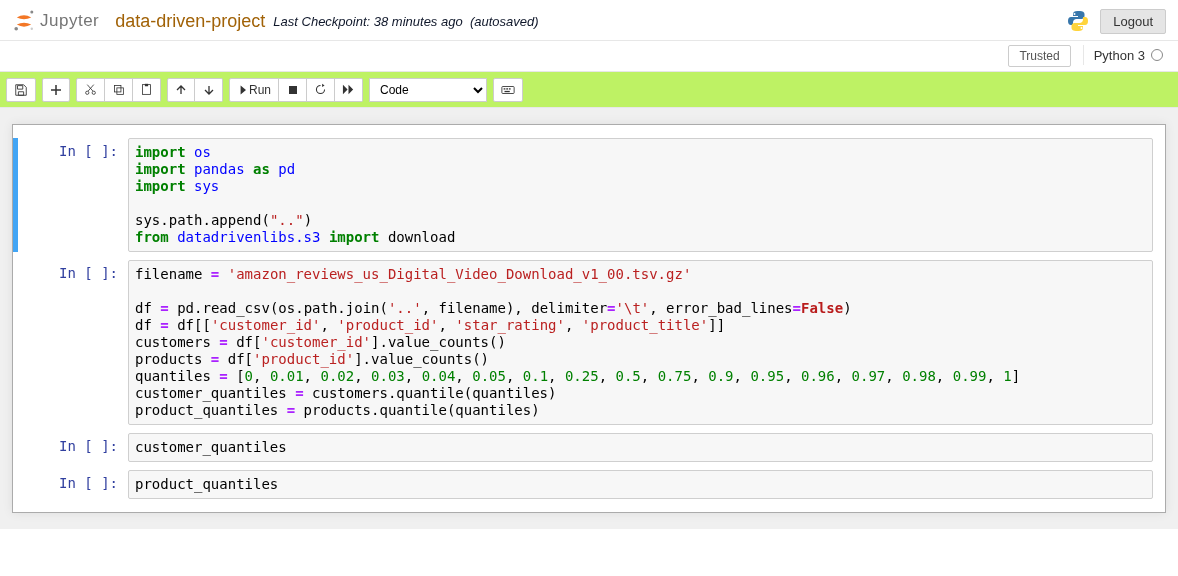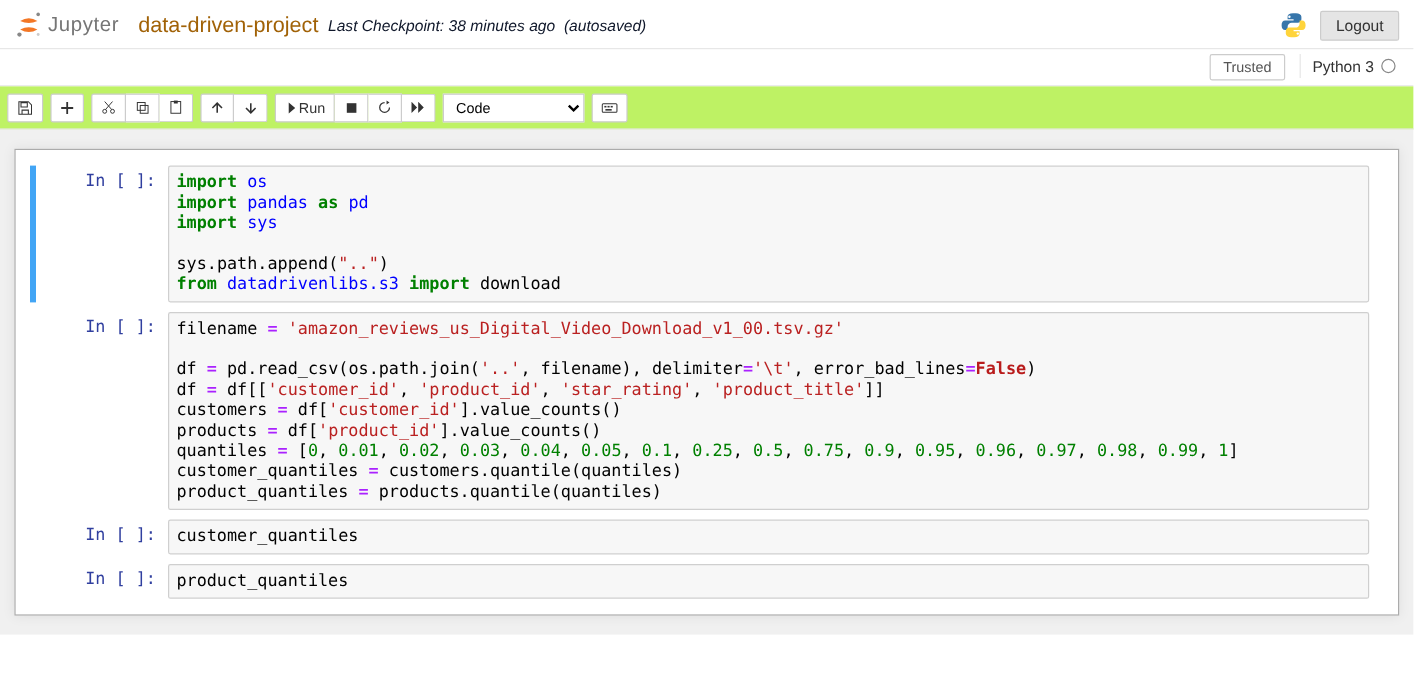--- a/index.html
+++ b/index.html
@@ -22,21 +22,21 @@
 .toolbar { display: flex; align-items: center; padding: 4px 6px; border-bottom: 1px solid #e7e7e7; gap: 0; height: 36px; background:#bef264; }
 .tb-group { display: flex; margin-right: 6px; }
 .tb-btn { border: 1px solid #ccc; background: #fff; padding: 3px 7px; cursor: pointer; display: flex; align-items: center; justify-content: center; min-width: 28px; height: 24px; font-size: 12px; color: #333; }
 .tb-group .tb-btn + .tb-btn { border-left: none; }
 .tb-group .tb-btn:first-child { border-radius: 2px 0 0 2px; }
 .tb-group .tb-btn:last-child { border-radius: 0 2px 2px 0; }
 .tb-group .tb-btn:only-child { border-radius: 2px; }
 .run-btn { gap: 3px; }
 .cell-type { border: 1px solid #ccc; height: 24px; font-size: 12px; padding: 0 6px; width: 118px; background: #fff; }
 .notebook-container { background: #f0f0f0; padding: 16px 6px; }
-.notebook { background: #fff; border: 1px solid #ababab; box-shadow: 0 0 10px rgba(0,0,0,0.08); margin: 0 6px; padding: 8px 12px; }
+.notebook { background: #fff; border: 1px solid #ababab; box-shadow: 0 0 10px rgba(0,0,0,0.08); margin: 0 6px; padding: 8px 0; }
 .cell { display: flex; margin: 2px 0; padding: 3px 0; }
 .cell.selected .prompt-area { border-left: 5px solid #42A5F5; padding-left: 5px; }
 .prompt-area { width: 115px; flex-shrink: 0; text-align: right; padding-right: 10px; padding-left: 10px; padding-top: 5px; font-family: monospace; font-size: 14px; color: #303F9F; }
 .cell:not(.selected) .prompt-area { padding-left: 10px; }
 .prompt-area .prompt-label { white-space: pre; }
 .input-area { flex: 1; margin-right: 12px; border: 1px solid #cfcfcf; background: #f7f7f7; border-radius: 2px; padding: 5px 6px; font-family: monospace; font-size: 14px; line-height: 17px; white-space: pre; overflow-x: auto; min-height: 26px; }
 .input-area .line { white-space: pre; }
 .c-kw { color: #008000; font-weight: bold; }
 .c-op { color: #AA22FF; font-weight: bold; }
 .c-str { color: #BA2121; }

